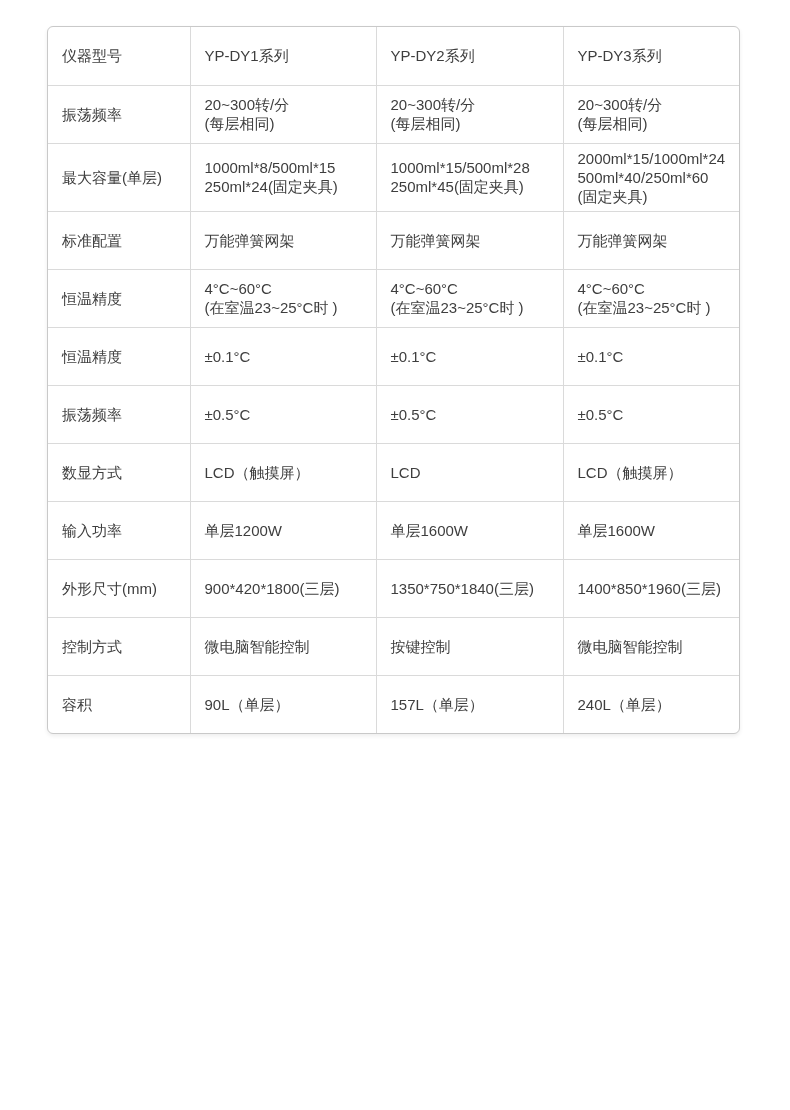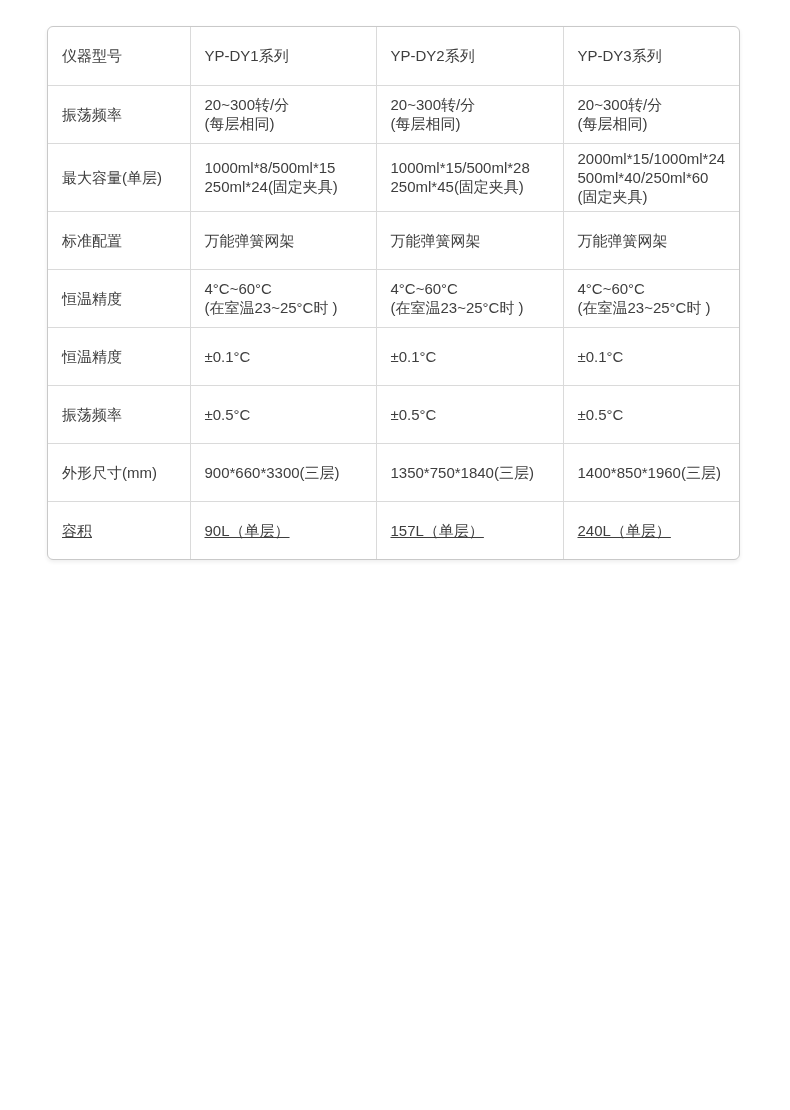--- a/index.html
+++ b/index.html
@@ -40,21 +40,21 @@
     font-size: 15px;
     line-height: 19px;
     color: #3e3e3e;
     white-space: pre-line;
     border: 1px solid #dadada;
     word-break: break-all;
   }
   table.spec td:first-child  { border-left: none; }
   table.spec td:last-child   { border-right: none; }
   table.spec tr:first-child td { border-top: none; }
-  table.spec tr:last-child td  { border-bottom: none; text-decoration: underline; }
+  table.spec tr:last-child td  { border-bottom: none; }
   col.c-label { width: 142px; }
   col.c-1     { width: 186px; }
   col.c-2     { width: 187px; }
 </style>
 </head>
 <body>
 
 <div class="page">
   <div class="table-wrap">
     <table class="spec">
@@ -120,30 +120,48 @@
     <td>±0.1°C</td>
   </tr>
 
   <tr>
     <td>振荡频率</td>
     <td>±0.5°C</td>
     <td>±0.5°C</td>
     <td>±0.5°C</td>
   </tr>
 
+  <tr>
+    <td>数显方式</td>
+    <td>LCD（触摸屏）</td>
+    <td>LCD</td>
+    <td>LCD（触摸屏）</td>
+  </tr>
 
+  <tr>
+    <td>输入功率</td>
+    <td>单层1200W</td>
+    <td>单层1600W</td>
+    <td>单层1600W</td>
+  </tr>
 
   <tr>
     <td>外形尺寸(mm)</td>
-    <td>900*660*3300(三层)</td>
+    <td>900*420*1800(三层)</td>
     <td>1350*750*1840(三层)</td>
     <td>1400*850*1960(三层)</td>
   </tr>
 
 
+  <tr>
+    <td>控制方式</td>
+    <td>微电脑智能控制</td>
+    <td>按键控制</td>
+    <td>微电脑智能控制</td>
+  </tr>
 
   <tr>
     <td>容积</td>
     <td>90L（单层）</td>
     <td>157L（单层）</td>
     <td>240L（单层）</td>
   </tr>
 </tbody>
     </table>
   </div>

